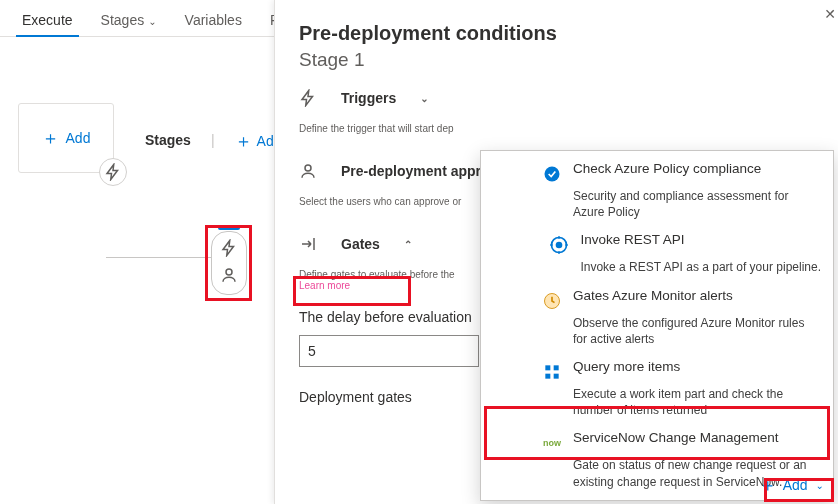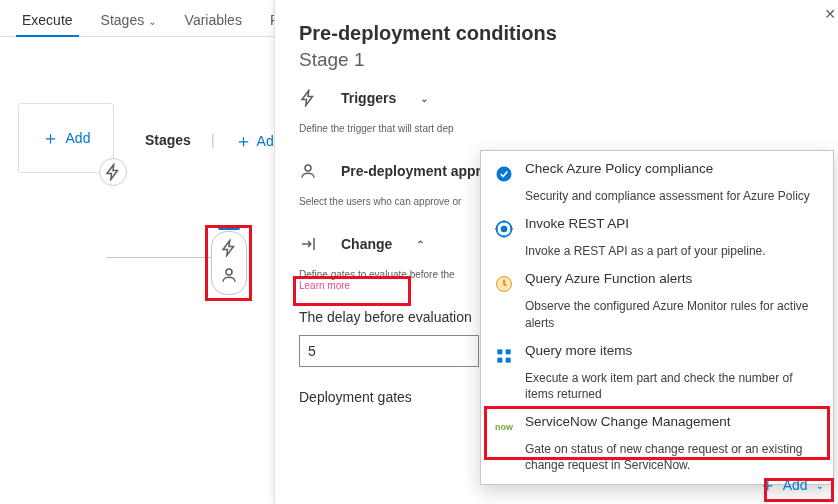--- a/index.html
+++ b/index.html
@@ -44,22 +44,22 @@
 .section-row { display:flex; align-items:center; gap:24px; color:#323130; font-weight:600; margin-top: 16px; }
 .section-desc { font-size:10px; color:#605e5c; margin-top:16px; }
 .section-icon { width:18px; display:inline-flex; justify-content:center; color:#605e5c; }
 .link { color:#ec4899; cursor:pointer; }
 .delay-label { margin-top: 18px; color:#323130; }
 .delay-input { margin-top:10px; width:180px; border:1px solid #8a8886; height:32px; padding:0 8px; font-size:14px; color:#323130; }
 .dep-gates { margin-top: 22px; color:#323130; }
 
 
 .gate-menu { position:absolute; left: 480px; top: 150px; width: 354px; background:#fff; border:1px solid #c8c6c4; box-shadow: 0 6px 18px rgba(0,0,0,0.18); padding: 4px 0; }
-.gate-item { display:flex; align-items:flex-start; gap:10px; padding: 6px 12px; cursor:pointer; }
-.gate-icon { width:22px; height:22px; flex:0 0 22px; display:flex; align-items:center; justify-content:center; margin-top:2px; }
+.gate-item { display:flex; align-items:flex-start; gap:10px; padding: 6px 12px; cursor:pointer;justify-content:flex-end; }
+.gate-icon { width:22px; height:22px; flex:0 0 22px; display:flex; align-items:center; justify-content:center; margin-top:2px;margin-left:48px; }
 .gate-title { font-size:13.5px; color:#323130; }
 .gate-desc { font-size:12px; color:#404040; margin-top:12px; line-height:1.35; }
 
 
 .add-bar { position:absolute; right:8px; bottom:6px; display:flex; align-items:center; gap:6px; color:#0078d4; padding:4px 6px; }
 .add-bar .chev { font-size:10px; margin-left:2px; }
 
 
 .ic { width:18px; height:18px; }
 .chev-s { font-size:10px; color:#605e5c; }
@@ -148,21 +148,21 @@
   </div>
   <div class="section-desc">Select the users who can approve or</div>
 
   <div class="section-row" style="margin-top:28px;">
     <span class="section-icon">
       <svg class="ic" viewBox="0 0 24 24" fill="none" stroke="currentColor" stroke-width="2">
           <path d="M4 12h12m0 0-4-4m4 4-4 4"></path>
           <path d="M20 4v16"></path>
         </svg>
     </span>
-    <span>Change</span>
+    <span>Gates</span>
     <span class="chev-s">⌃</span>
   </div>
   
   <div class="hl" style="left:18px; top:276px; width:118px; height:30px;"></div>
 
   <div class="section-desc">
     <span>Define gates to evaluate before the</span><br>
     <span class="link">Learn more</span>
   </div>
 
@@ -202,21 +202,21 @@
       </div>
     </div>
     <div class="gate-item">
       <div class="gate-icon">
         <svg viewBox="0 0 24 24" width="20" height="20">
           <circle cx="12" cy="12" r="9" fill="#ffe5b4" stroke="#d18a00" stroke-width="1"></circle>
           <path d="M12 7v5l3 2" stroke="#d18a00" stroke-width="2" fill="none"></path>
         </svg>
       </div>
       <div>
-        <div class="gate-title">Query Azure Function alerts</div>
+        <div class="gate-title">Gates Azure Monitor alerts</div>
         <div class="gate-desc">Observe the configured Azure Monitor rules for active alerts</div>
       </div>
     </div>
     <div class="gate-item">
       <div class="gate-icon">
         <svg viewBox="0 0 24 24" width="20" height="20">
           <rect x="4" y="4" width="6" height="6" fill="#0078d4"></rect>
           <rect x="14" y="4" width="6" height="6" fill="#0078d4"></rect>
           <rect x="4" y="14" width="6" height="6" fill="#0078d4"></rect>
           <rect x="14" y="14" width="6" height="6" fill="#0078d4"></rect>

